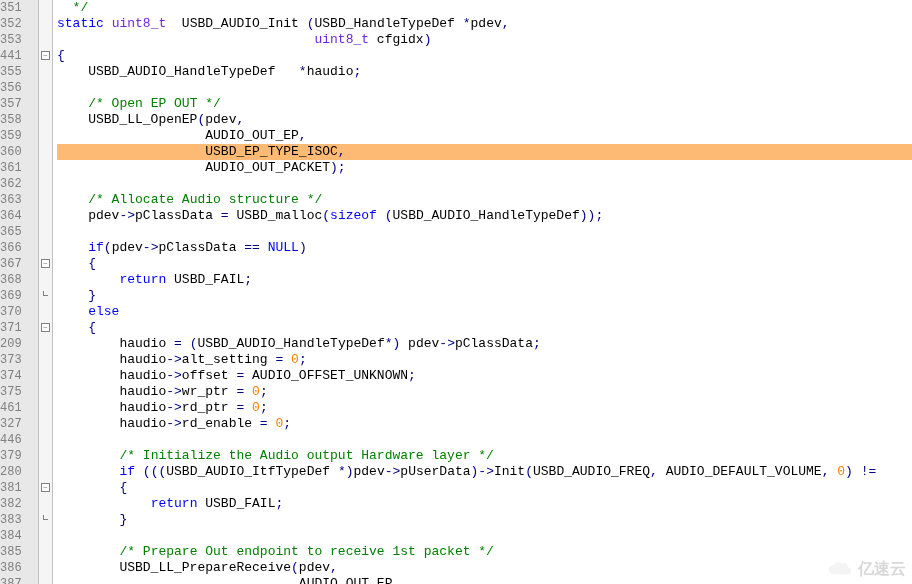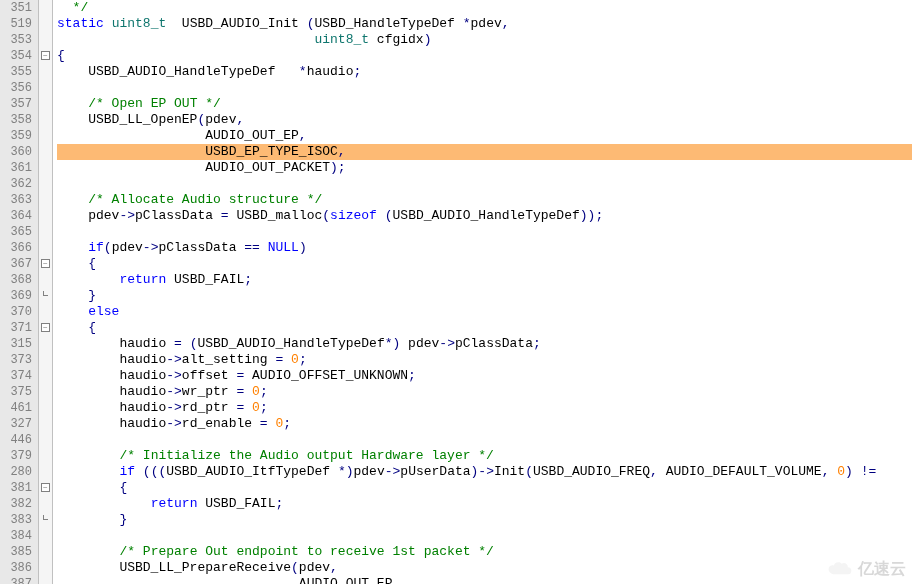--- a/index.html
+++ b/index.html
@@ -15,21 +15,20 @@
     position: relative;
   }
   .editor {
     display: flex;
     width: 100%;
     height: 100%;
   }
   .gutter {
     background: #e8e8e8;
     color: #808080;
-    text-align: right;
     padding: 0 6px 0 0;
     user-select: none;
     border-right: 1px solid #c0c0c0;
     font-size: 12px;
     flex-shrink: 0;
     width: 39px;
   }
   .gutter .ln { height: 16px; }
   .fold {
     width: 14px;
@@ -52,21 +51,21 @@
   }
   .code {
     flex: 1;
     white-space: pre;
     padding-left: 4px;
     position: relative;
   }
   .code .row { height: 16px; display: block; }
   .code .row.highlight { background: #fdba74; }
   .kw { color: #0000ff; }
-  .type { color: #0f766e; }
+  .type { color: #6d28d9; }
   .comment { color: #008000; }
   .num { color: #ff8000; }
   .op { color: #000080; }
   .watermark {
     position: absolute;
     right: 6px;
     bottom: 6px;
     font-family: Arial, sans-serif;
     font-size: 16px;
     color: #d8d8d8;
@@ -76,41 +75,41 @@
     gap: 4px;
   }
   .watermark svg { width: 28px; height: 18px; opacity: 0.35; }
 </style>
 </head>
 <body>
 
 <div class="editor">
   <div class="gutter" id="gutter">
       <div class="ln">351</div>
-      <div class="ln">519</div>
+      <div class="ln">352</div>
       <div class="ln">353</div>
-      <div class="ln">354</div>
+      <div class="ln">441</div>
       <div class="ln">355</div>
       <div class="ln">356</div>
       <div class="ln">357</div>
       <div class="ln">358</div>
       <div class="ln">359</div>
       <div class="ln">360</div>
       <div class="ln">361</div>
       <div class="ln">362</div>
       <div class="ln">363</div>
       <div class="ln">364</div>
       <div class="ln">365</div>
       <div class="ln">366</div>
       <div class="ln">367</div>
       <div class="ln">368</div>
       <div class="ln">369</div>
       <div class="ln">370</div>
       <div class="ln">371</div>
-      <div class="ln">315</div>
+      <div class="ln">209</div>
       <div class="ln">373</div>
       <div class="ln">374</div>
       <div class="ln">375</div>
       <div class="ln">461</div>
       <div class="ln">327</div>
       <div class="ln">446</div>
       <div class="ln">379</div>
       <div class="ln">280</div>
       <div class="ln">381</div>
       <div class="ln">382</div>

